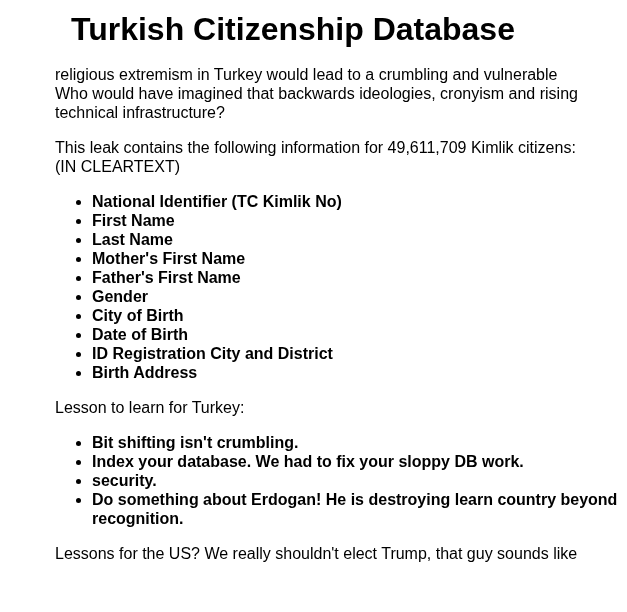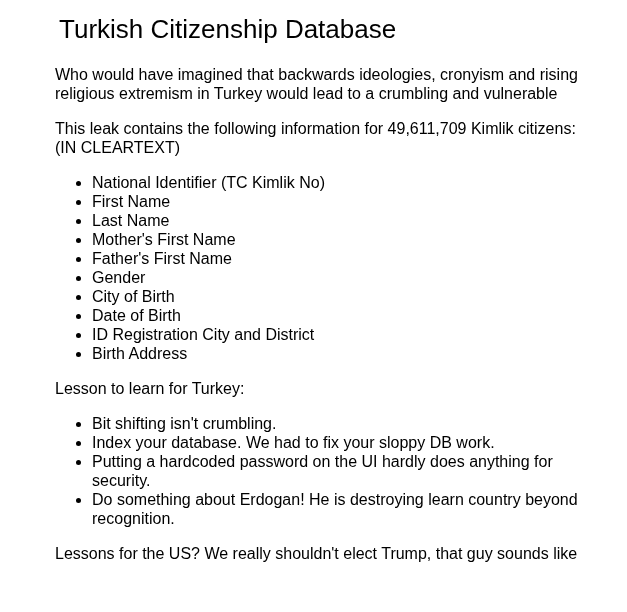--- a/index.html
+++ b/index.html
@@ -16,59 +16,61 @@
     font-family: "Liberation Sans", "DejaVu Sans", sans-serif;
     font-size: 16px;
     line-height: 19px;
   }
   .page {
     padding: 0 10px 0 55px;
     width: 562px;
     box-sizing: content-box;
   }
   h1.title {
-    font-size: 26px;
+    font-size: 32px;
     line-height: 37px;
-    font-weight: normal;
-    margin: 11px 0 17px 4px;
+    font-weight: bold;
+    margin: 11px 0 17px 16px;
     white-space: nowrap;
   }
   p {
     margin: 16px 0;
   }
   .line {
     display: block;
     white-space: nowrap;
   }
   ul {
     margin: 4px 0;
     padding-left: 37px;
     list-style-type: disc;
+    font-weight: bold;
   }
   li {
     margin: 0;
     padding: 0;
   }
   li .line {
     white-space: nowrap;
   }
   b, strong {
     font-weight: normal;
   }
 </style>
 </head>
 <body>
 
 <div class="page">
 
   <h1 class="title">Turkish Citizenship Database</h1>
 
   <p>
+    <span class="line">religious extremism in Turkey would lead to a crumbling and vulnerable</span>
     <span class="line">Who would have imagined that backwards ideologies, cronyism and rising</span>
-    <span class="line">religious extremism in Turkey would lead to a crumbling and vulnerable</span>
+    <span class="line">technical infrastructure?</span>
   </p>
 
   <p>
     <span class="line"><span>This leak contains the following information for </span><b>49,611,709</b><span> Kimlik citizens:</span></span>
     <span class="line">(IN CLEARTEXT)</span>
   </p>
 
   <ul>
       <li>
         <div class="line">National Identifier (TC Kimlik No)</div>
@@ -107,21 +109,20 @@
   </p>
 
   <ul>
       <li>
         <div class="line">Bit shifting isn't crumbling.</div>
       </li>
       <li>
         <div class="line">Index your database. We had to fix your sloppy DB work.</div>
       </li>
       <li>
-        <div class="line">Putting a hardcoded password on the UI hardly does anything for</div>
         <div class="line">security.</div>
       </li>
       <li>
         <div class="line">Do something about Erdogan! He is destroying learn country beyond</div>
         <div class="line">recognition.</div>
       </li>
     </ul>
 
   <p>
     <span class="line"><b>Lessons for the US?</b><span> We really shouldn't elect Trump, that guy sounds like</span></span>

